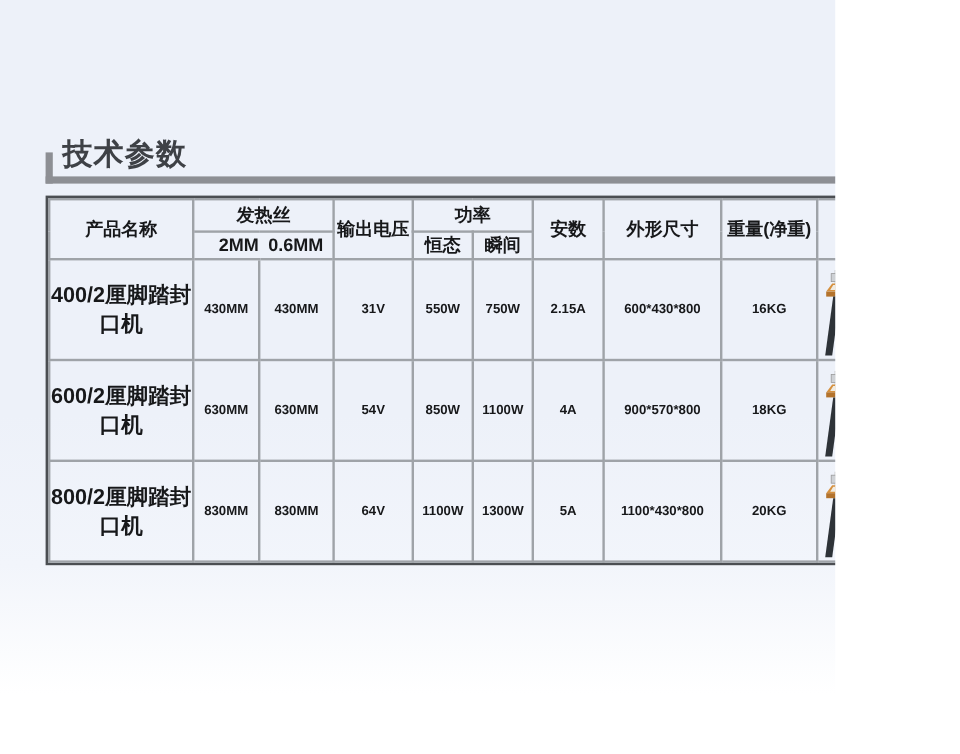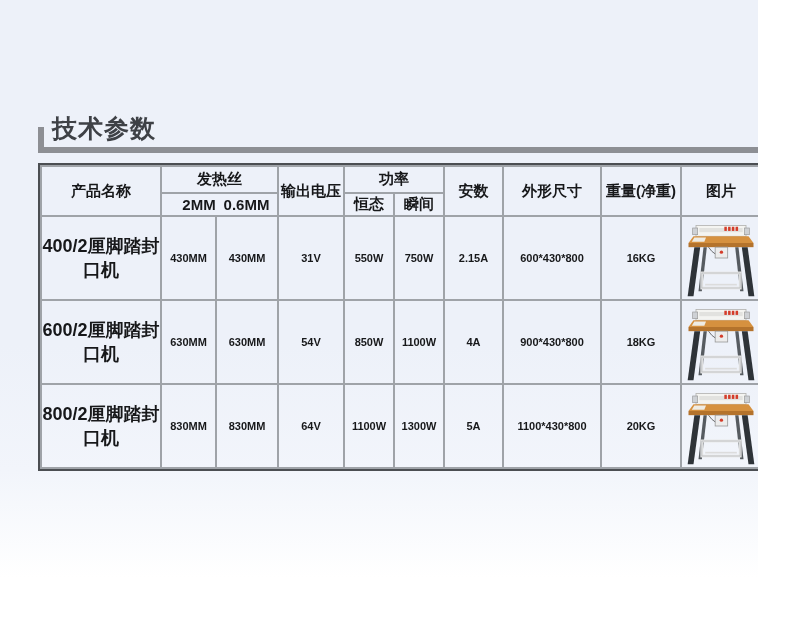--- a/index.html
+++ b/index.html
@@ -2,21 +2,21 @@
 <html><head>
 <meta charset="utf-8">
 <style>
   html,body{margin:0;padding:0;}
   body{
     width:800px;height:628px;
     font-family:"Liberation Sans","DejaVu Sans",sans-serif;
     background:#fff;
   }
   .page{
-    position:relative;width:758px;height:628px;overflow:hidden;
+    position:relative;width:696px;height:628px;overflow:hidden;
     background:linear-gradient(180deg,#edf1f9 0%,#edf1f9 55%,#f2f5fb 75%,#ffffff 92%);
   }
   
   .title-tick{position:absolute;left:38px;top:127px;width:6px;height:26px;background:#8d8f94;}
   .title-rule{position:absolute;left:38px;top:147px;width:727px;height:6px;background:#8d8f94;}
   .title-text{
     position:absolute;left:52px;top:112px;
     font-size:25px;font-weight:bold;color:#3e4146;letter-spacing:1px;
   }
   
@@ -129,21 +129,21 @@
       </tr>
 
       <tr class="r2">
         <td class="pname">600/2厘脚踏封口机</td>
         <td>630MM</td>
         <td>630MM</td>
         <td>54V</td>
         <td>850W</td>
         <td>1100W</td>
         <td>4A</td>
-        <td>900*430*800</td>
+        <td>900*570*800</td>
         <td>18KG</td>
         <td class="pic"><span class="machine-slot">
     <svg class="machine" viewBox="0 0 90 96" width="76" height="80" aria-hidden="true">
 
       <rect x="15" y="9" width="60" height="13" fill="#f4f4f1" stroke="#b3b3b0" stroke-width="1"></rect>
       <rect x="19" y="12" width="52" height="5" fill="#e2e2df"></rect>
       <g fill="#d43c2a">
         <rect x="49" y="10.5" width="3" height="5"></rect>
         <rect x="53.5" y="10.5" width="3" height="5"></rect>
         <rect x="58" y="10.5" width="3" height="5"></rect>

